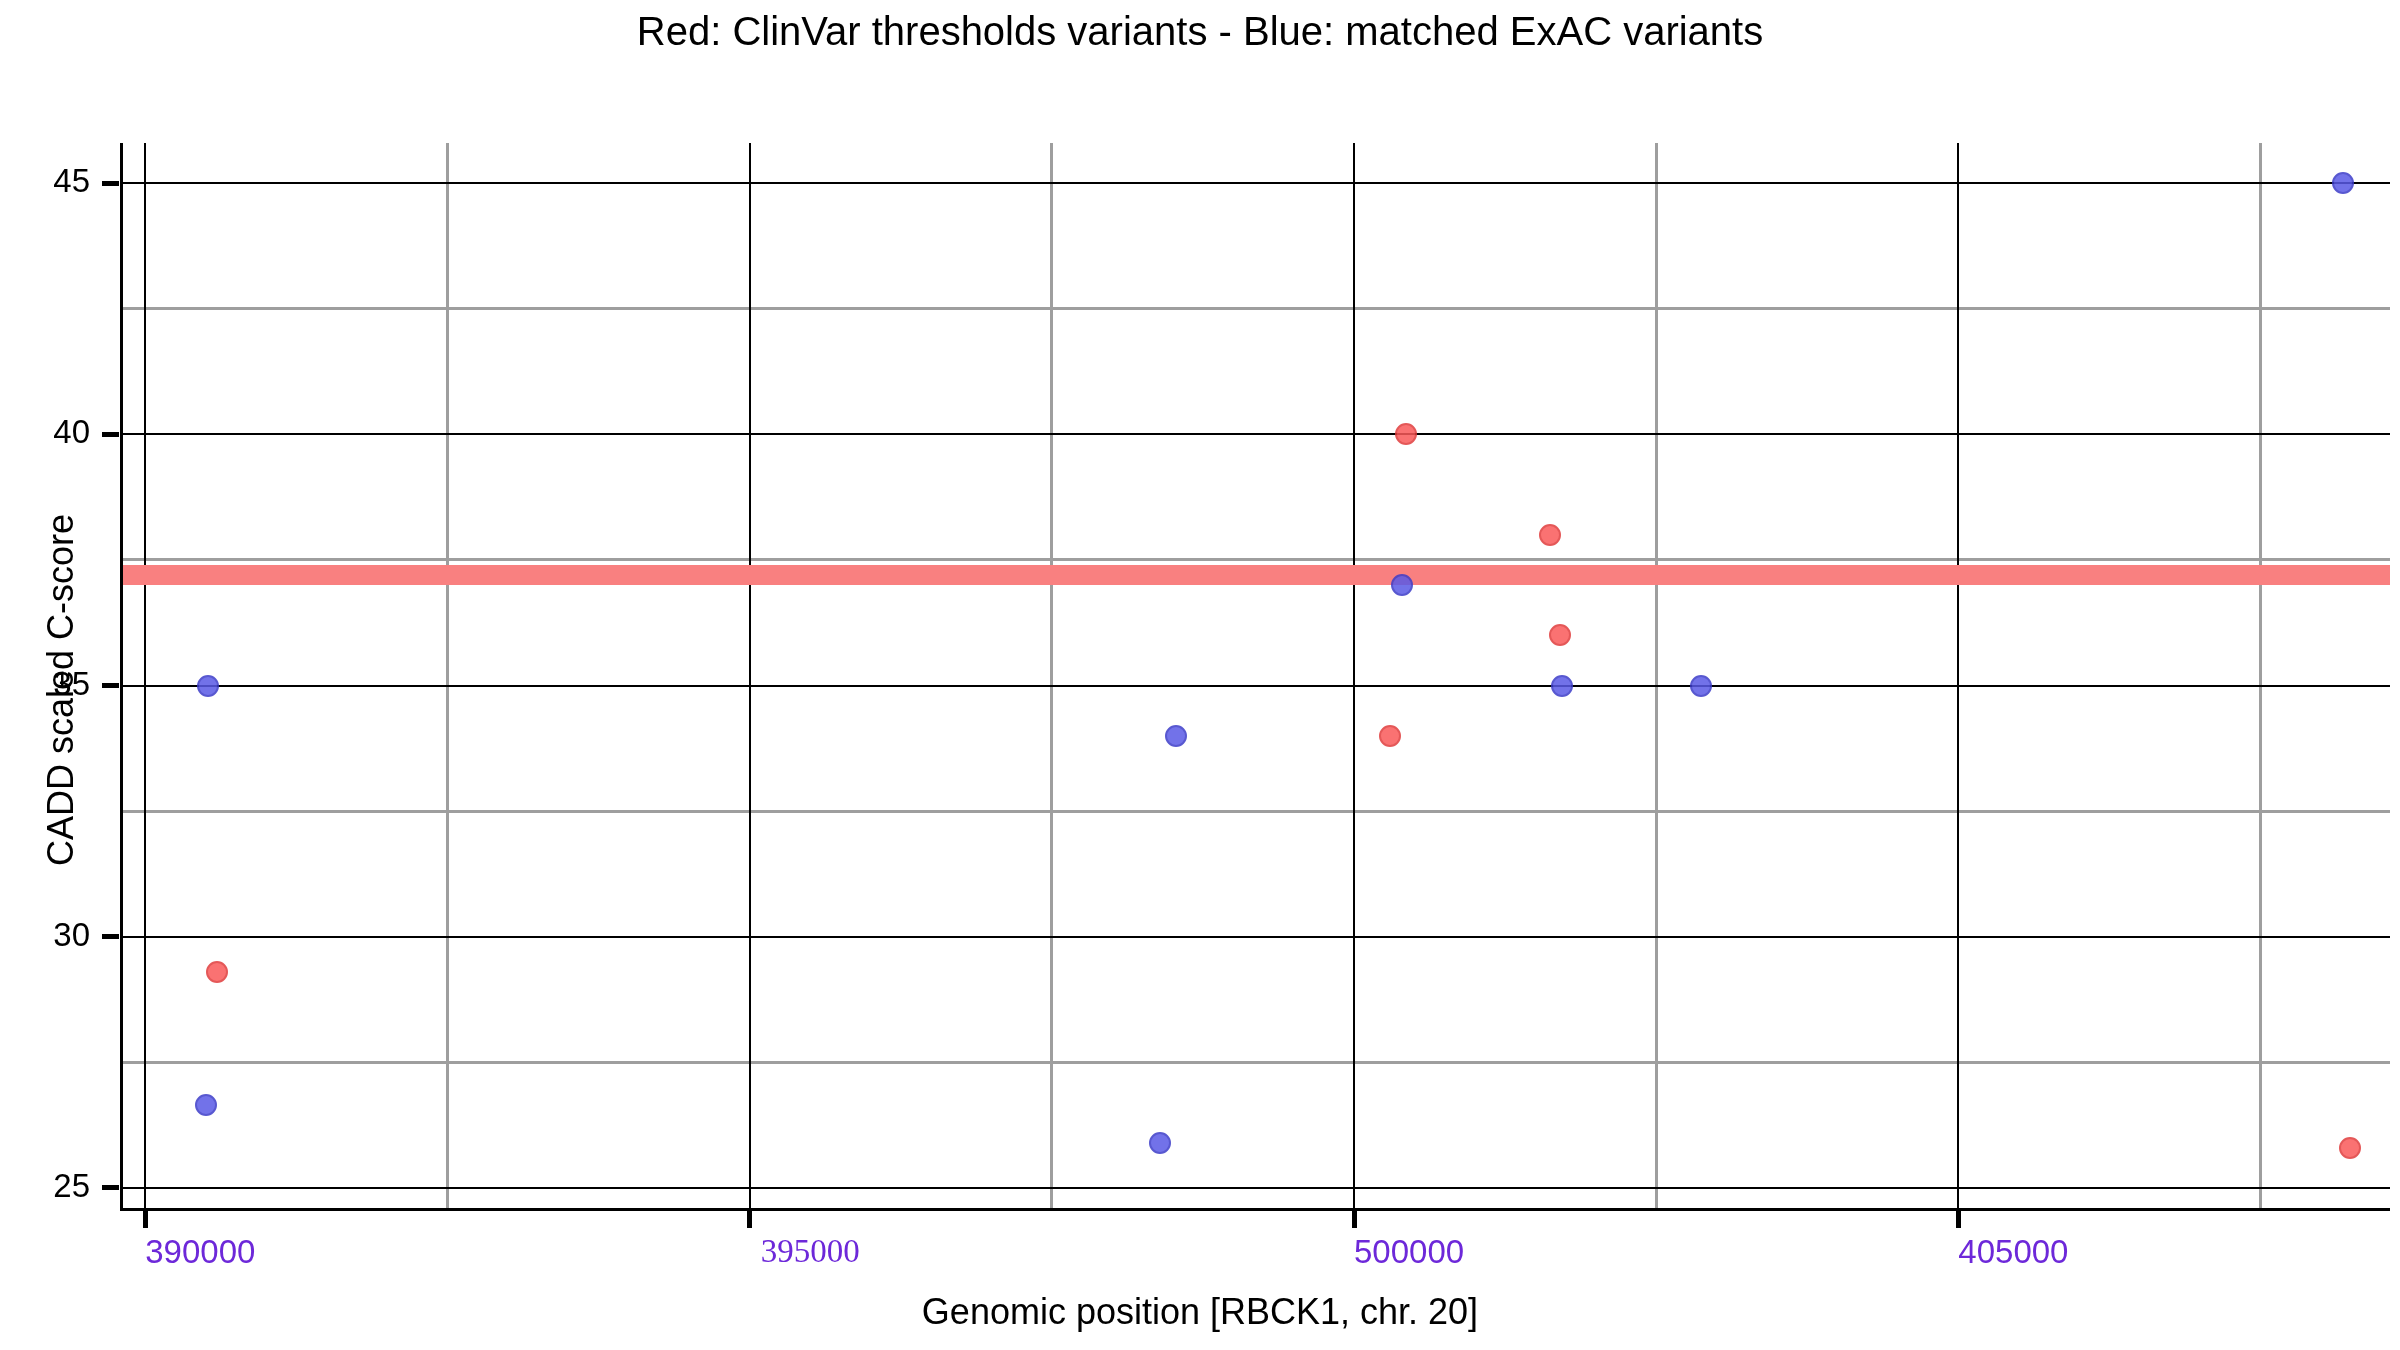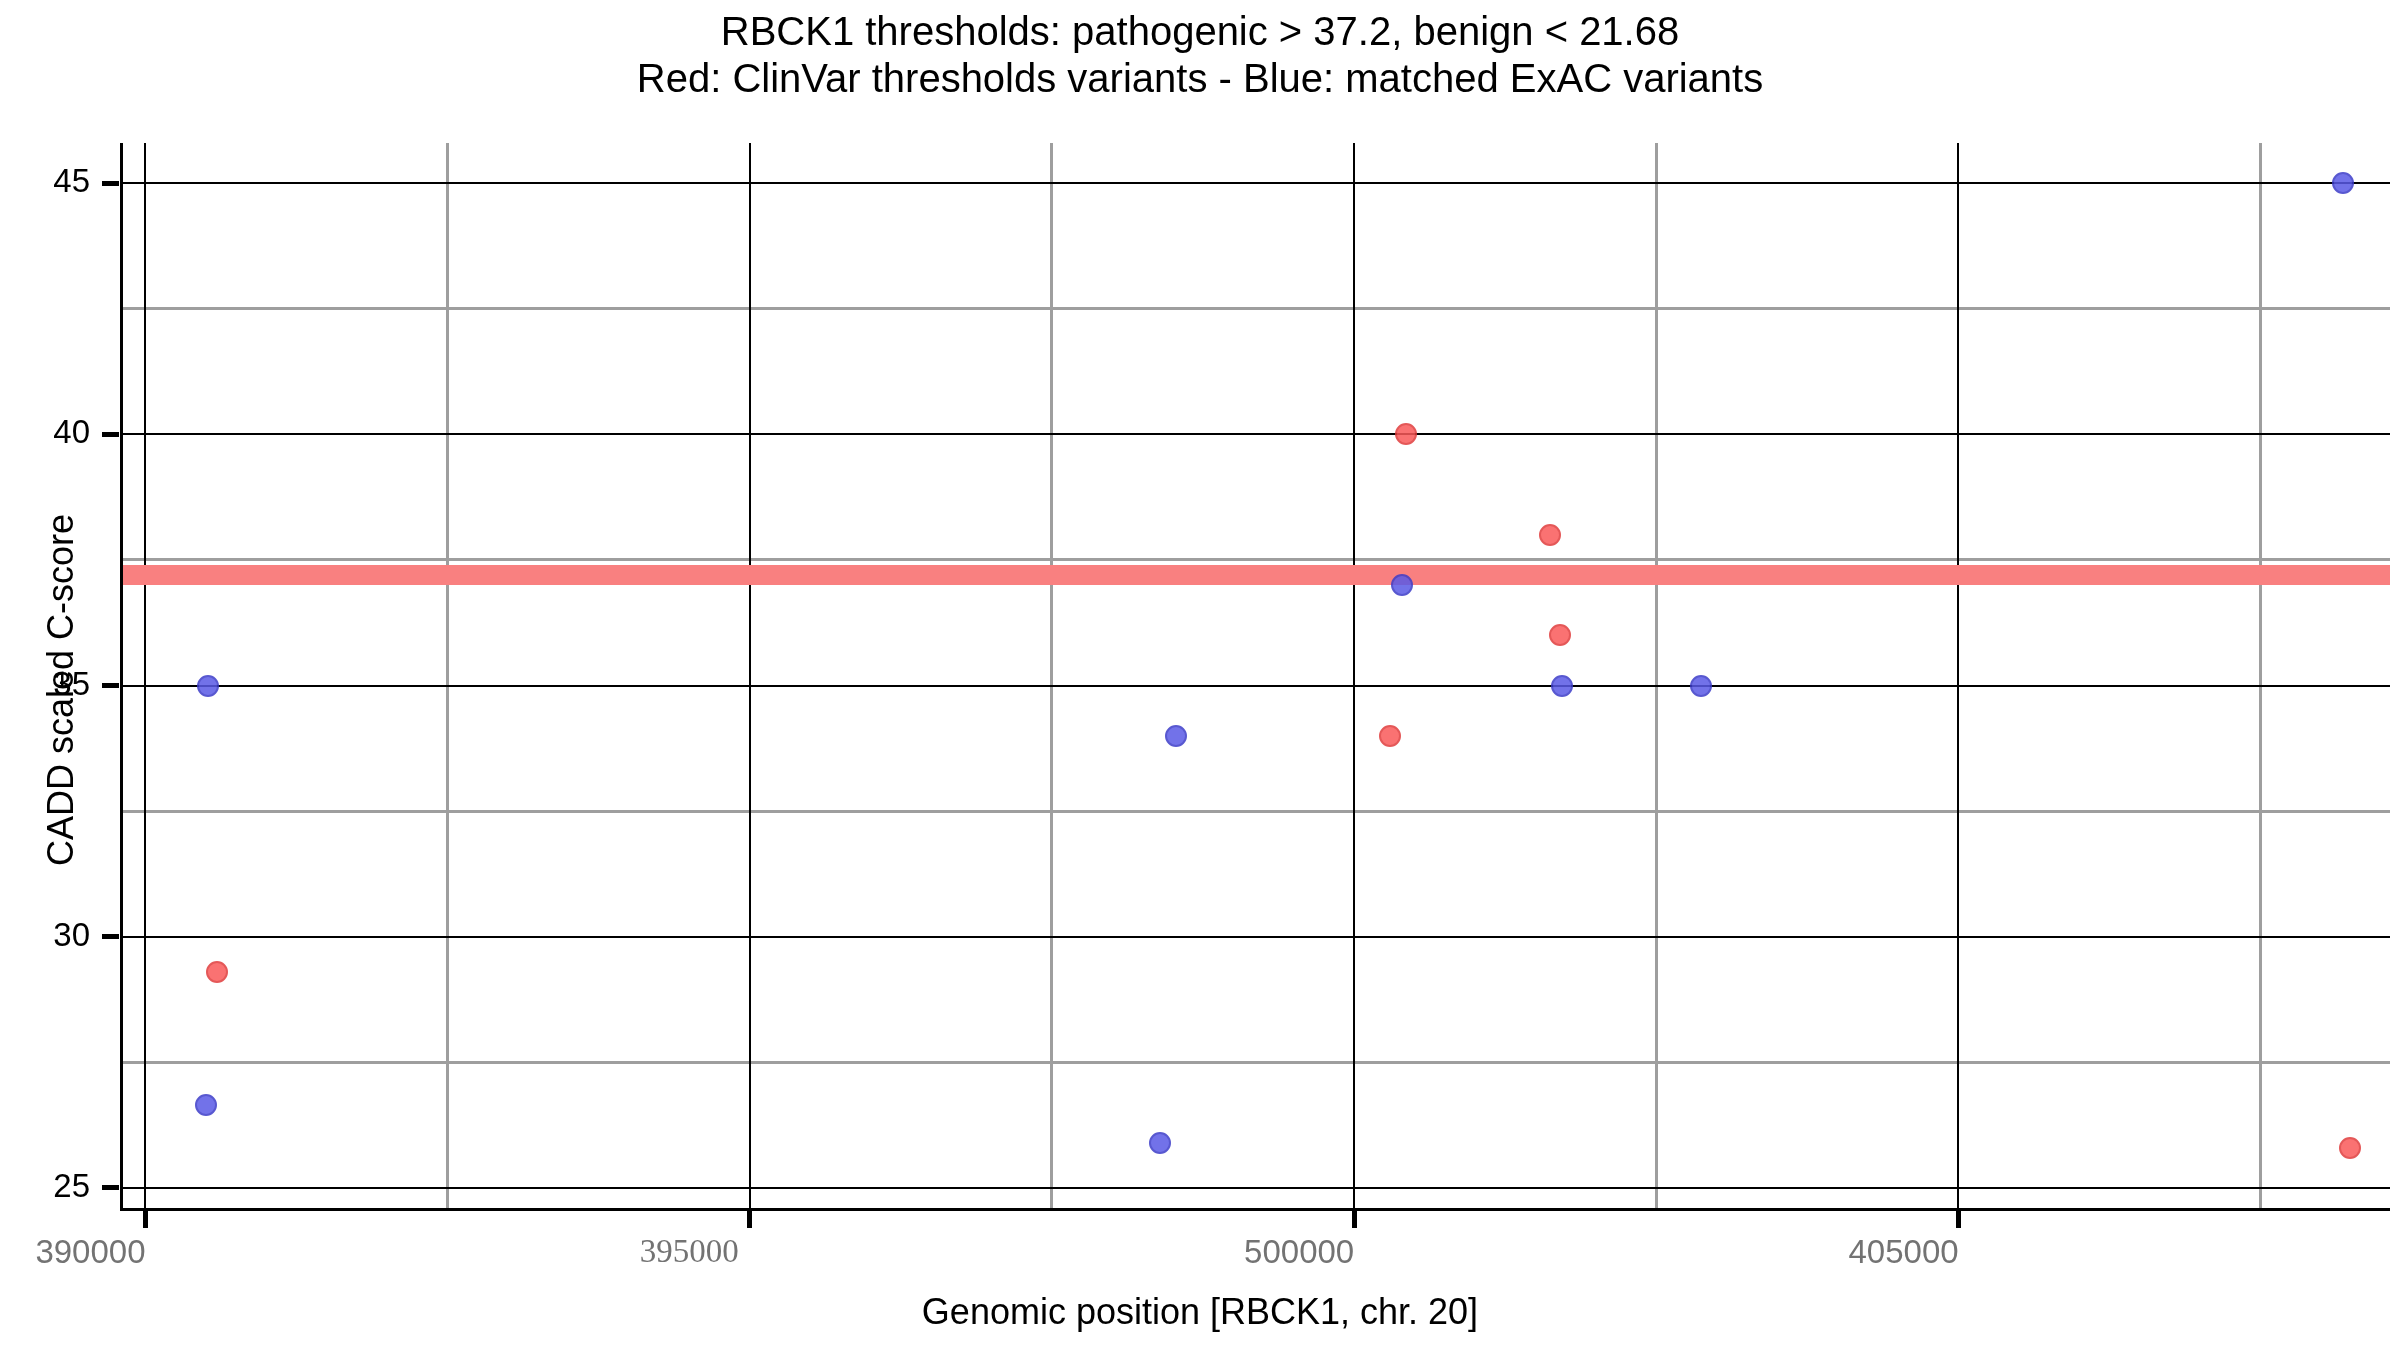--- a/index.html
+++ b/index.html
@@ -15,37 +15,36 @@
   .gridline{position:absolute;background:#b3b3b3;}
   .axisline-h{position:absolute;height:3px;background:#000;}
   .axisline-v{position:absolute;width:3px;background:#000;}
 
   .spine{position:absolute;background:#000;}
 
   .tick-h{position:absolute;width:17px;height:5px;background:#000;}
   .tick-v{position:absolute;width:5px;height:17px;background:#000;}
 
   .ylab{position:absolute;font-size:33px;color:#000;text-align:right;white-space:nowrap;}
-  .xlab{position:absolute;font-size:33px;color:#737373;text-align:left;white-space:nowrap;}
+  .xlab{position:absolute;font-size:33px;color:#6d28d9;text-align:right;white-space:nowrap;}
 
   .axis-title-y{position:absolute;font-size:36px;color:#000;white-space:nowrap;
      transform-origin:0 0;transform:rotate(-90deg);}
   .axis-title-x{position:absolute;font-size:36px;color:#000;width:2400px;text-align:center;white-space:nowrap;}
 
   .thresh-band{position:absolute;}
 
   .pt{position:absolute;border-radius:50%;box-sizing:border-box;}
 </style>
 </head>
 <body>
 
 <div id="root">
 
   <div class="title-block">
-    <div class="title-line">RBCK1 thresholds: pathogenic &gt; 37.2, benign &lt; 21.68</div>
     <div class="title-line">Red: ClinVar thresholds variants - Blue: matched ExAC variants</div>
   </div>
 
   <div class="axis-title-y" id="ytitle" style="left: 40px; top: 865.5px;">CADD scaled C-score</div>
   <div class="axis-title-x" id="xtitle" style="left: 0px; top: 1291px;">Genomic position [RBCK1, chr. 20]</div>
 
   <div id="plot" class="plot-area" style="left: 120px; top: 143px; width: 2270px; height: 1065px;">
       <div class="gridline" style="left: 0px; top: 917.816px; width: 2270px; height: 3px; background: rgb(158, 158, 158);"></div>
       <div class="gridline" style="left: 0px; top: 666.637px; width: 2270px; height: 3px; background: rgb(158, 158, 158);"></div>
       <div class="gridline" style="left: 0px; top: 415.458px; width: 2270px; height: 3px; background: rgb(158, 158, 158);"></div>

